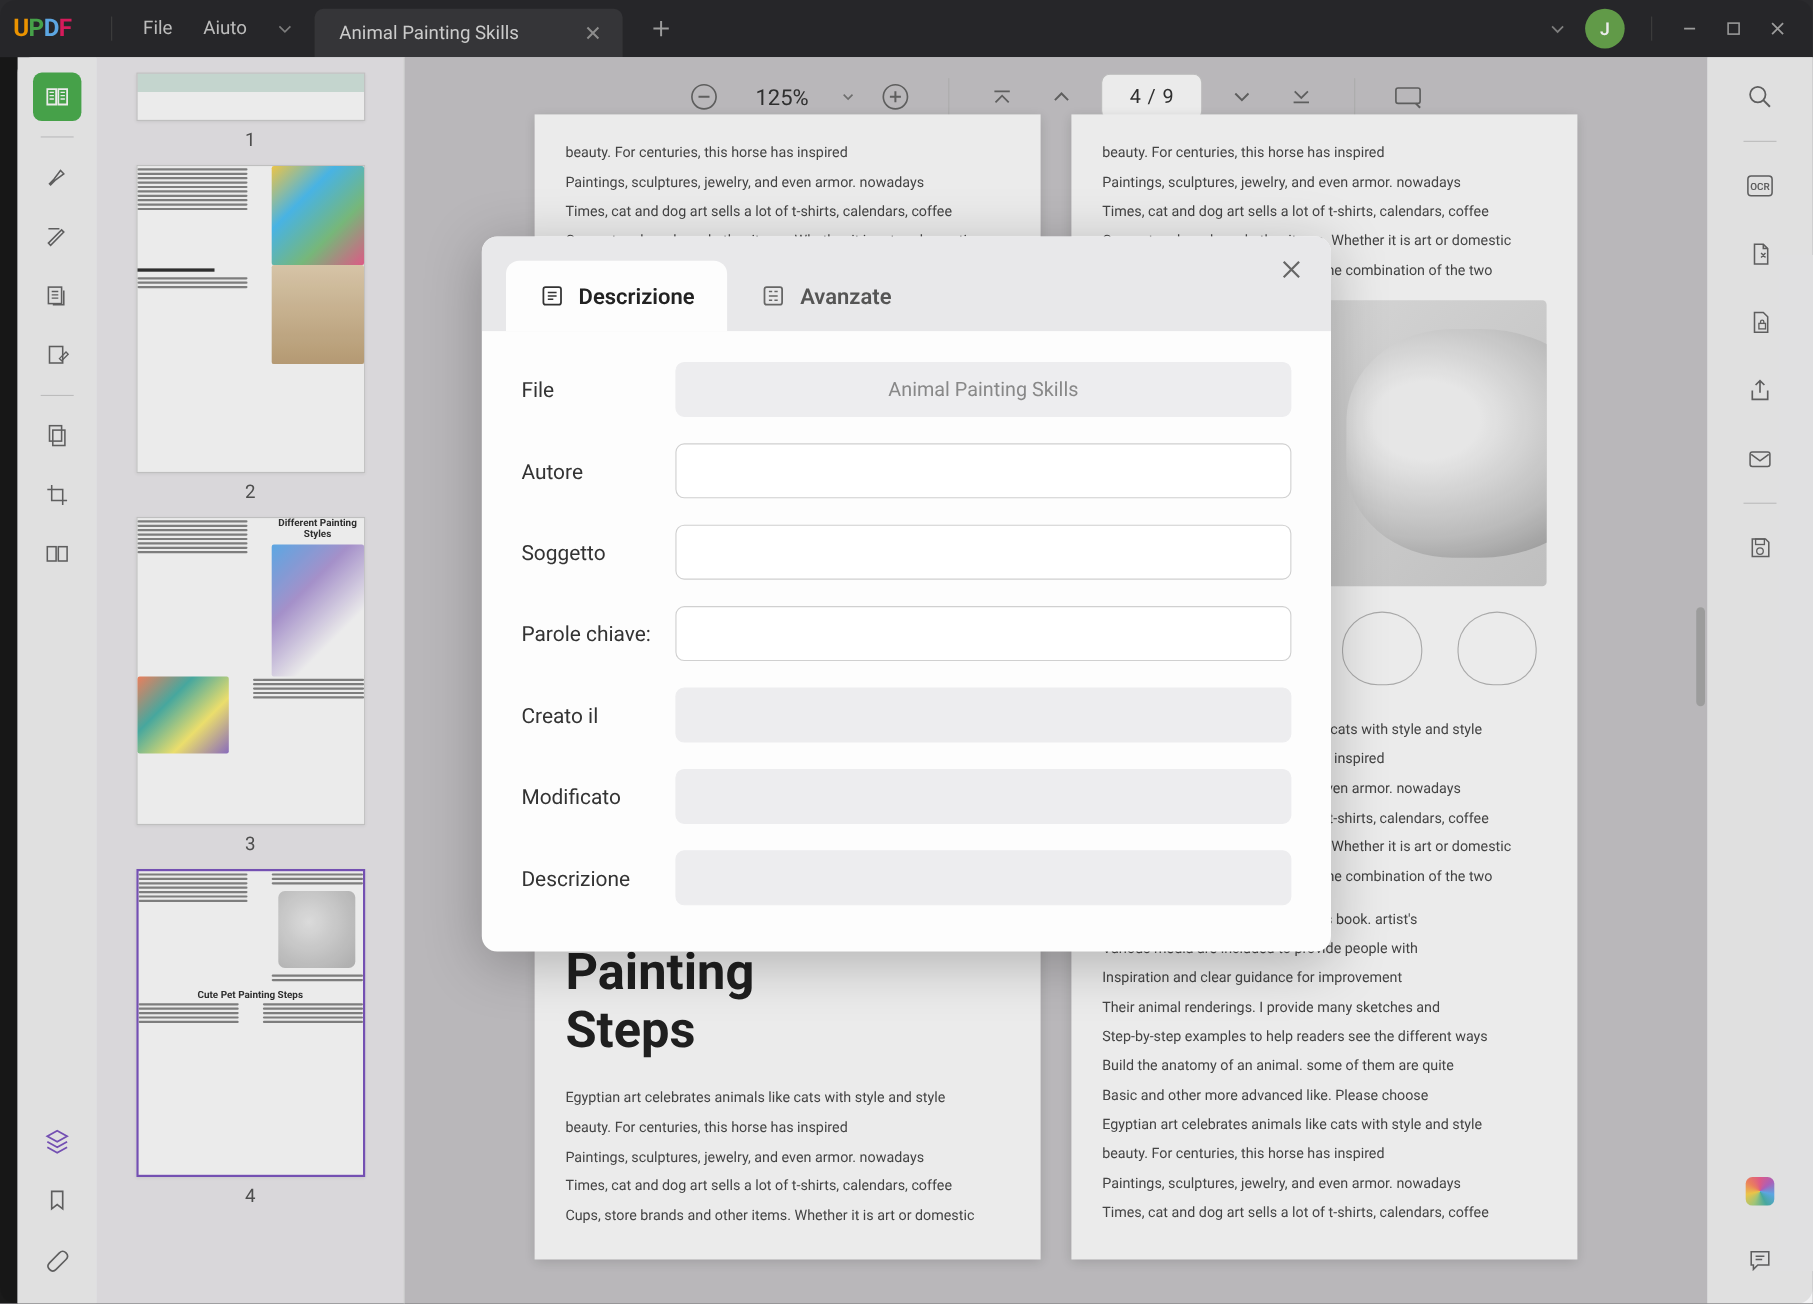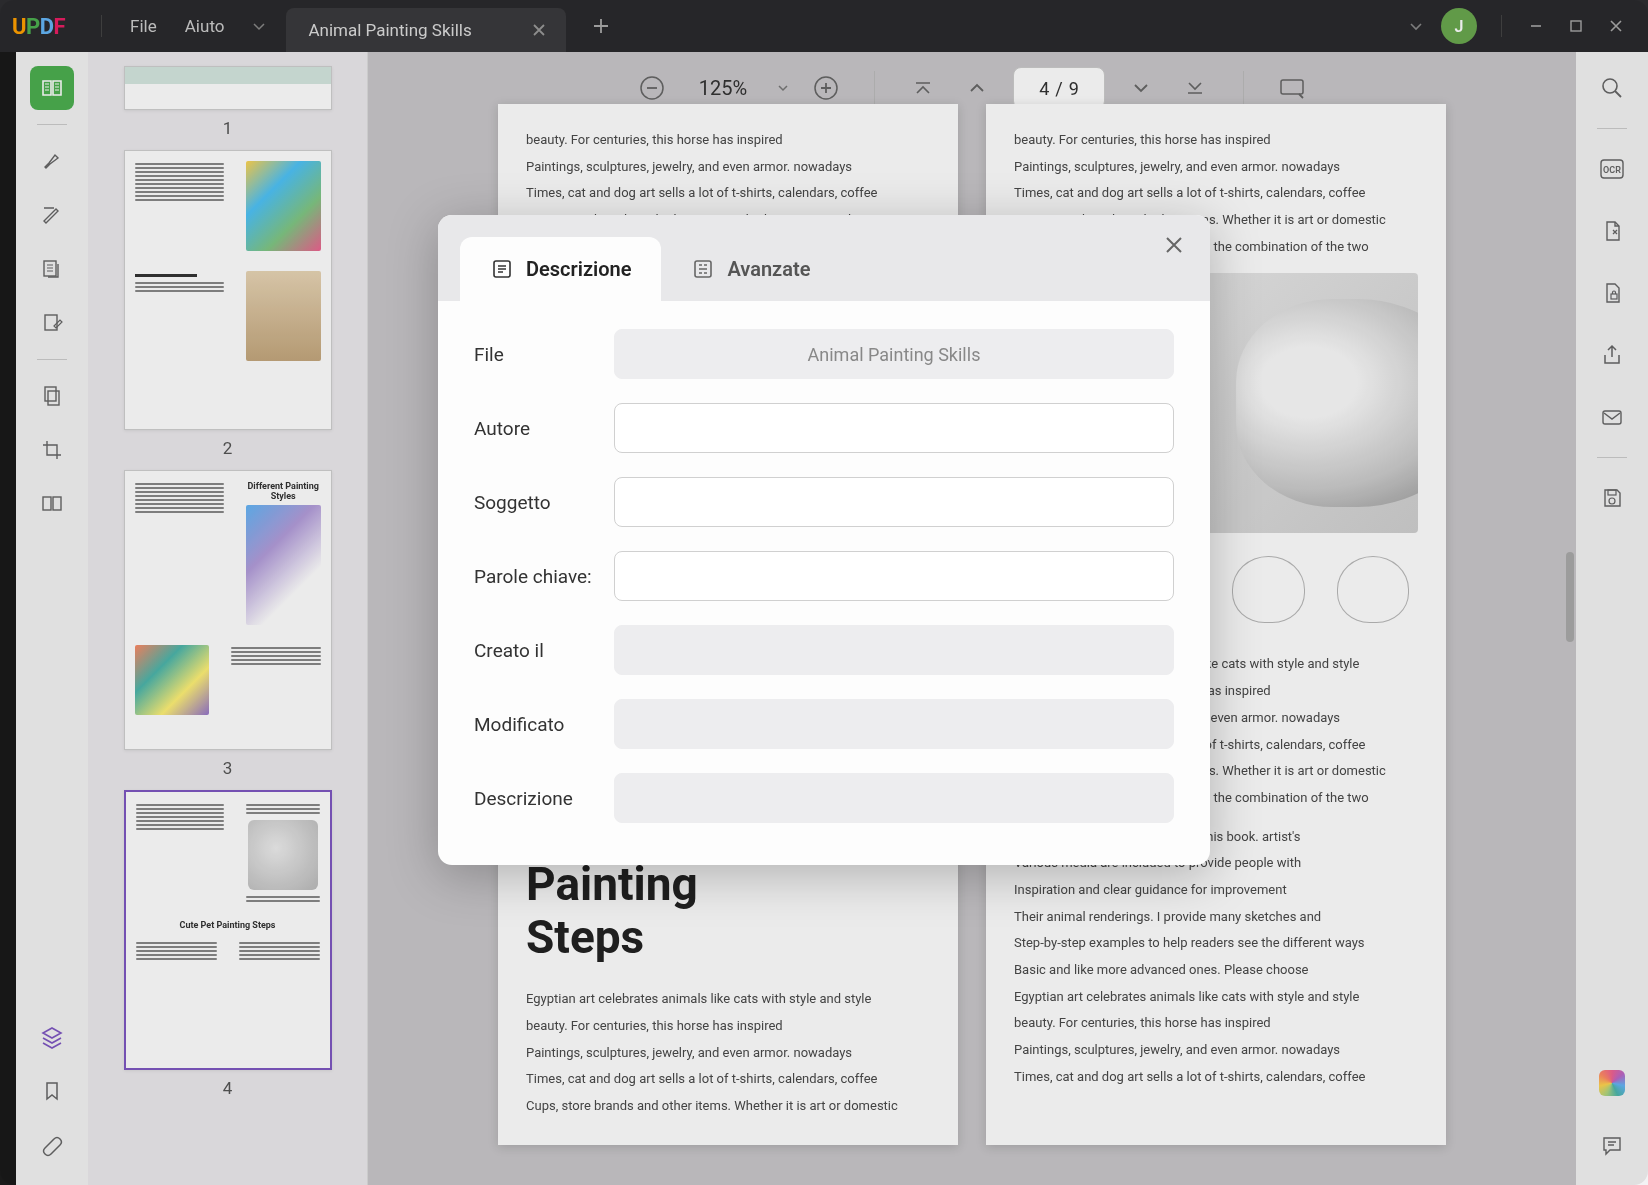--- a/index.html
+++ b/index.html
@@ -36,21 +36,21 @@
 .layer-icon { color: #7e57c2; }
 
 
 .thumbs { width: 280px; background: #eceaed; padding: 14px 0; overflow-y: auto; display: flex; flex-direction: column; align-items: center; border-right: 1px solid #ddd; }
 .thumb-item { margin-bottom: 12px; text-align: center; }
 .thumb-page { width: 208px; background: #fff; border: 1px solid #d0d0d0; box-shadow: 0 1px 3px rgba(0,0,0,0.08); position: relative; }
 .thumb-page.p1 { height: 44px; background: linear-gradient(#d5e8e0 40%, #fff 40%); }
 .thumb-page.p2 { height: 280px; }
 .thumb-page.p3 { height: 280px; }
 .thumb-page.p4 { height: 280px; border: 2px solid #7e57c2; }
-.thumb-inner-row { display:flex; padding:10px; gap:22px; }
+.thumb-inner-row { display:flex; gap:22px; }
 .thumb-col-text { flex:1.2; }
 .thumb-col-img { flex:1; }
 .tiny-line { height:2px; background:#888; margin:2px 0; border-radius:1px; }
 .tiny-heading { height:3px; background:#333; width:70%; margin:3px 0 5px; }
 .tiny-img { width:100%; background: linear-gradient(135deg,#ffd54f,#4fc3f7,#81c784,#f06292); border-radius:2px; }
 .tiny-img.h60 { height:90px; }
 .tiny-img.h90 { height:120px; background: linear-gradient(135deg,#64b5f6,#b39ddb,#fff 70%); }
 .tiny-img.h40 { height:70px; background: linear-gradient(135deg,#ff8a65,#4db6ac,#fff176,#9575cd); }
 .thumb-num { color: #555; font-size: 17px; margin-top: 8px; }
 .thumb-dog { width:70px; height:70px; background: radial-gradient(circle at 40% 40%, #eee, #bbb); border-radius:6px; margin: 6px auto; }
@@ -72,21 +72,21 @@
 .doc-page { width: 460px; background: #fff; box-shadow: 0 2px 10px rgba(0,0,0,0.15); padding: 24px 28px; font-size: 13px; color: #4a4a4a; line-height: 1.9; }
 .doc-page p { margin-bottom: 2px; }
 .doc-page .section-title { font-size: 46px; font-weight: 700; color: #222; line-height: 1.15; margin: 30px 0 24px; }
 .doc-placeholder-img { width: 100%; height: 260px; background: linear-gradient(135deg, #f0f0f0, #d0d0d0); border-radius: 4px; margin: 14px 0; position:relative; overflow:hidden; }
 .doc-placeholder-img::after { content:""; position:absolute; left:55%; top:10%; width:60%; height:80%; background: radial-gradient(ellipse at 30% 40%, #fafafa 20%, #ccc 60%, #999 90%); border-radius: 40% 50% 50% 40%; }
 .doc-sketch-row { display:flex; gap: 14px; margin: 12px 0 20px; }
 .doc-sketch { flex:1; height: 85px; border:1px solid transparent; position:relative; }
 .doc-sketch::after { content:""; position:absolute; inset:8px; border:1.5px solid #888; border-radius:50% 50% 45% 45%; opacity:0.6; }
 
 
-.right-tools { width: 72px; background: #f3f3f4; display: flex; flex-direction: column; align-items: center; padding-top: 14px; gap: 18px; }
+.right-tools { width: 96px; background: #f3f3f4; display: flex; flex-direction: column; align-items: center; padding-top: 14px; gap: 18px; }
 .right-tools .tool-btn { color:#666; }
 .right-sep { width: 30px; height:1px; background:#ccc; }
 .ai-icon { margin-top: auto; }
 .ai-square { width:26px; height:26px; border-radius:6px; background: conic-gradient(#f06292, #ba68c8, #64b5f6, #4db6ac, #aed581, #ffd54f, #ff8a65, #f06292); }
 
 
 .scroll-track { position:absolute; right:2px; top: 500px; width:8px; height: 90px; background:#aaa; border-radius:4px; }
 
 
 .modal-backdrop { position: absolute; inset: 0; background: rgba(0,0,0,0.08); display: flex; align-items: flex-start; justify-content: center; padding-top: 215px; border-radius: 14px; }
@@ -434,21 +434,22 @@
         <p>beauty. For centuries, this horse has inspired</p>
         <p>Paintings, sculptures, jewelry, and even armor. nowadays</p>
         <p>Times, cat and dog art sells a lot of t-shirts, calendars, coffee</p>
         <p>Cups, store brands and other items. Whether it is art or domestic</p>
         <p>Animals are a part of our daily life, the combination of the two</p>
         <p style="margin-top:14px">You will find many techniques in this book. artist's</p>
         <p>Various media are included to provide people with</p>
         <p>Inspiration and clear guidance for improvement</p>
         <p>Their animal renderings. I provide many sketches and</p>
         <p>Step-by-step examples to help readers see the different ways</p>
-        <p>Basic and like more advanced ones. Please choose</p>
+        <p>Build the anatomy of an animal. some of them are quite</p>
+        <p>Basic and other more advanced like. Please choose</p>
         <p>Egyptian art celebrates animals like cats with style and style</p>
         <p>beauty. For centuries, this horse has inspired</p>
         <p>Paintings, sculptures, jewelry, and even armor. nowadays</p>
         <p>Times, cat and dog art sells a lot of t-shirts, calendars, coffee</p>
       </div>
     </div>
     <div class="scroll-track"></div>
   </div>
 
   <div class="right-tools">

